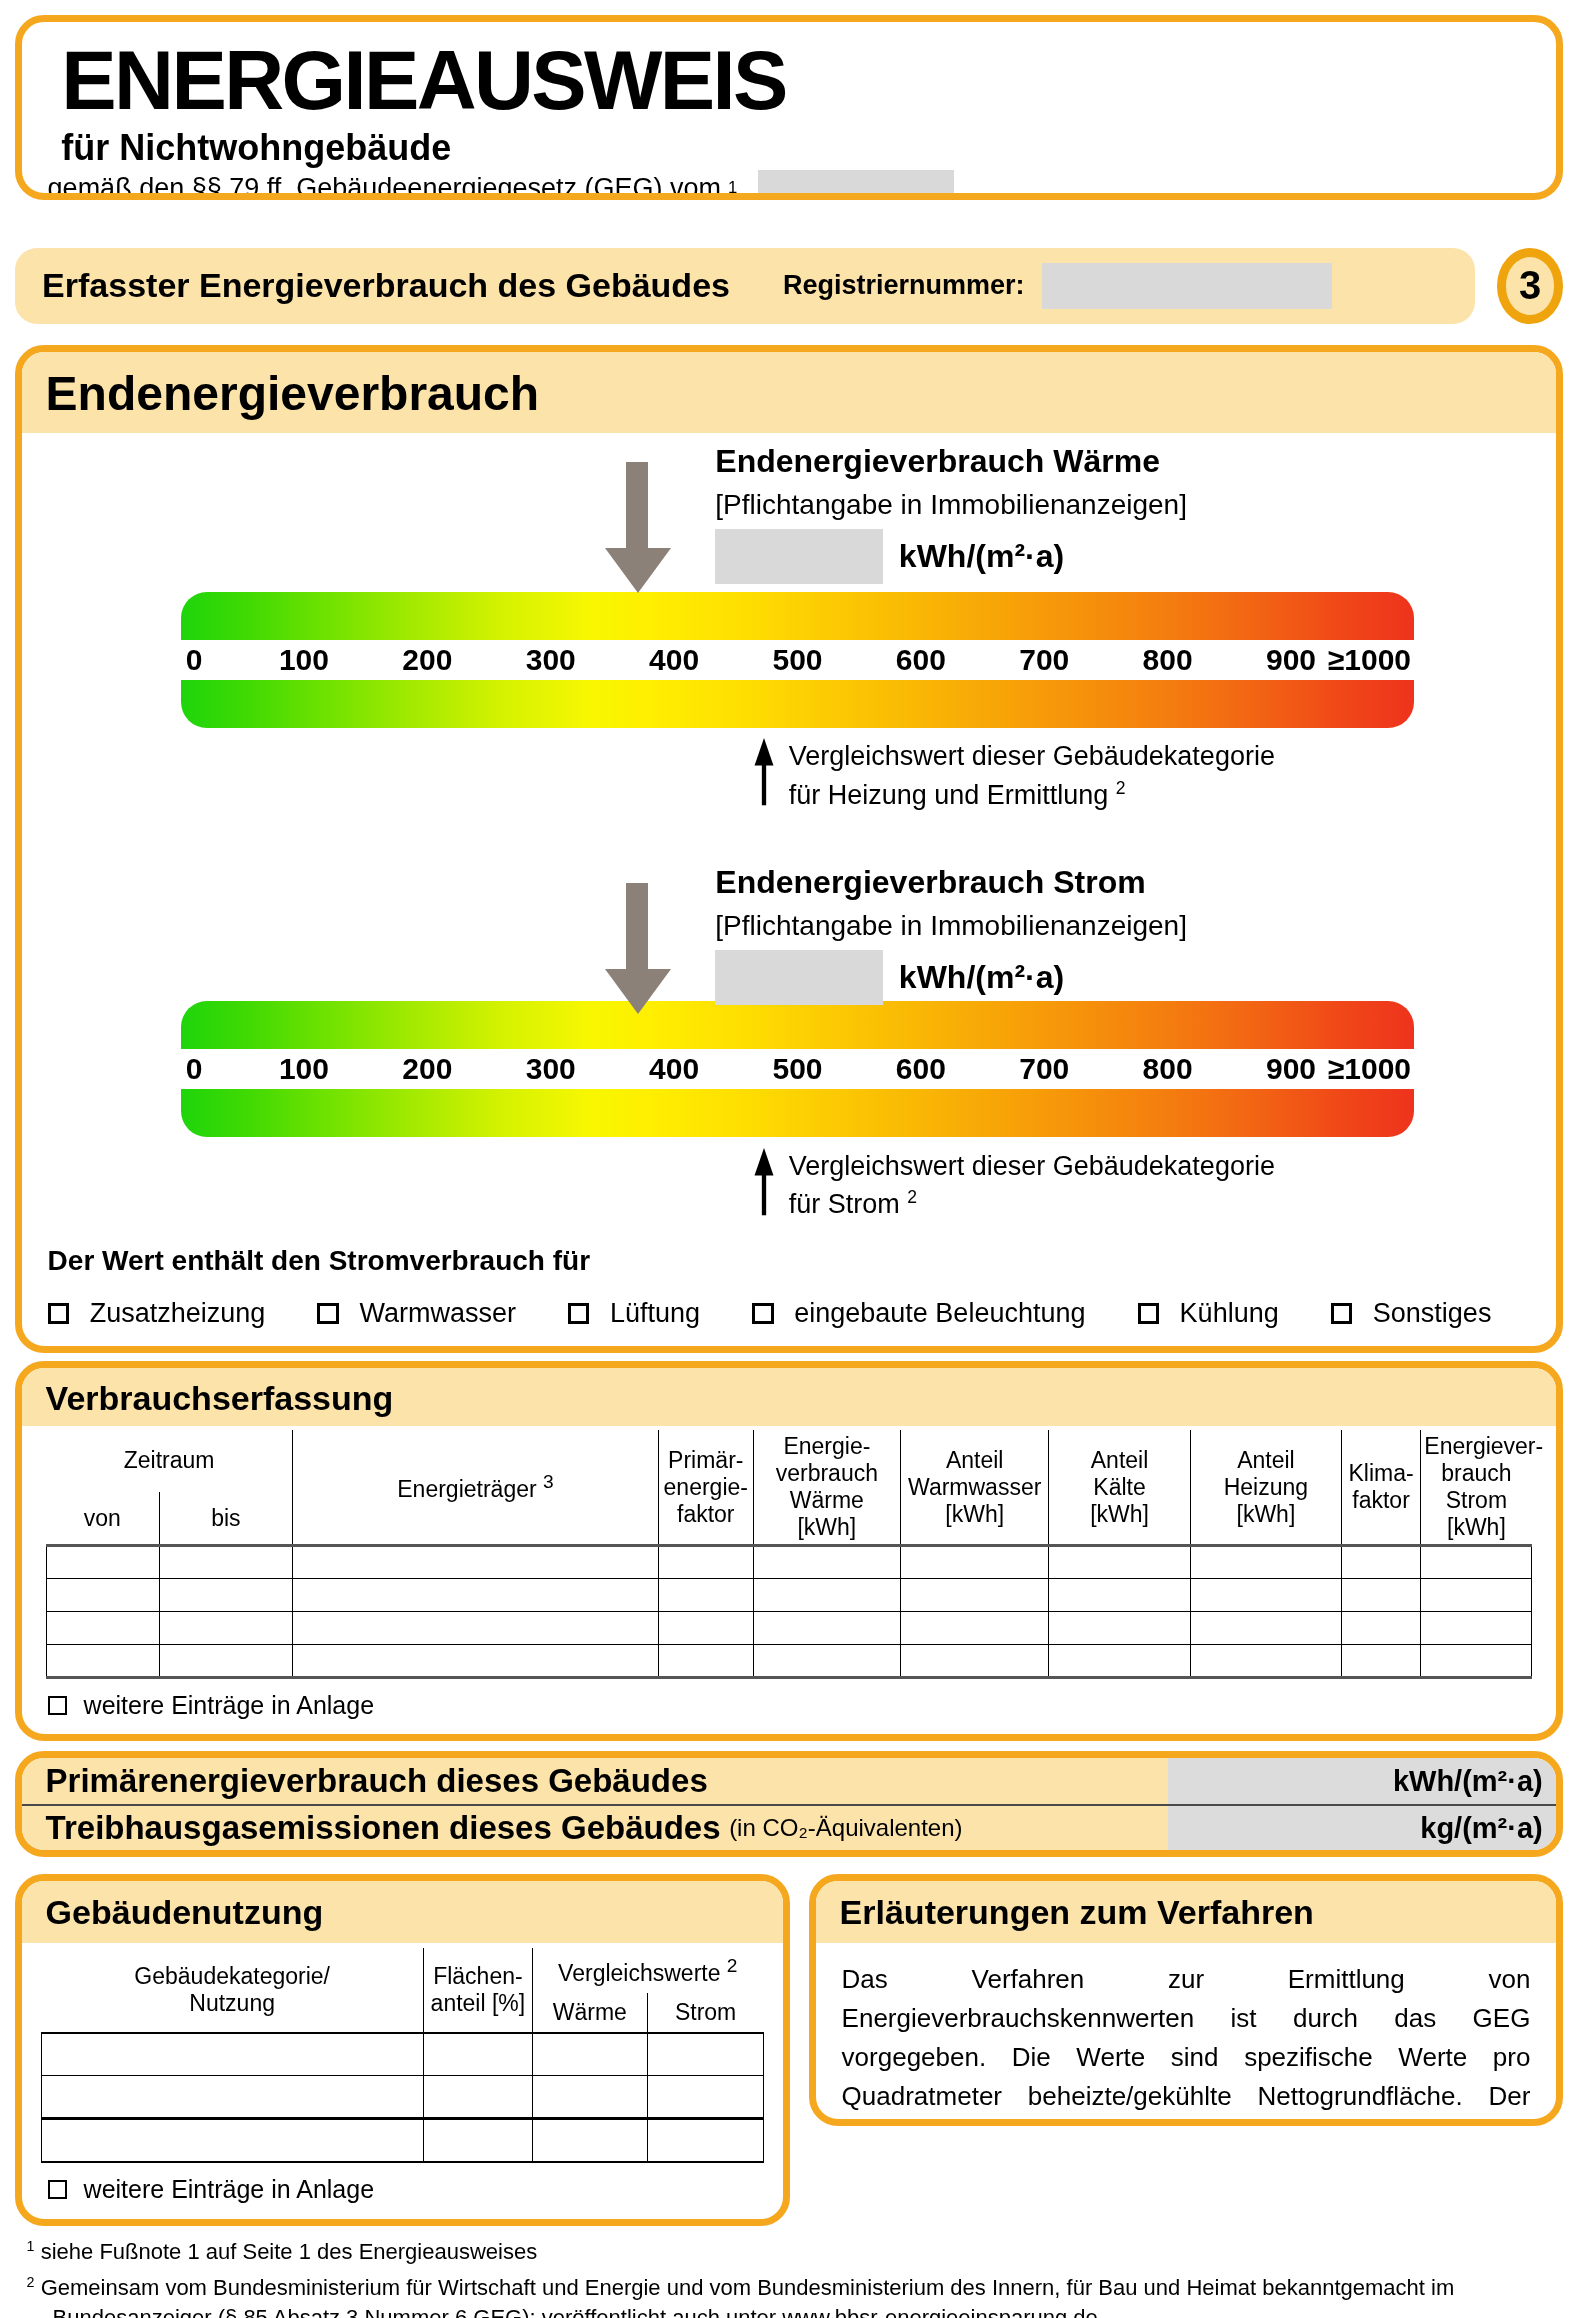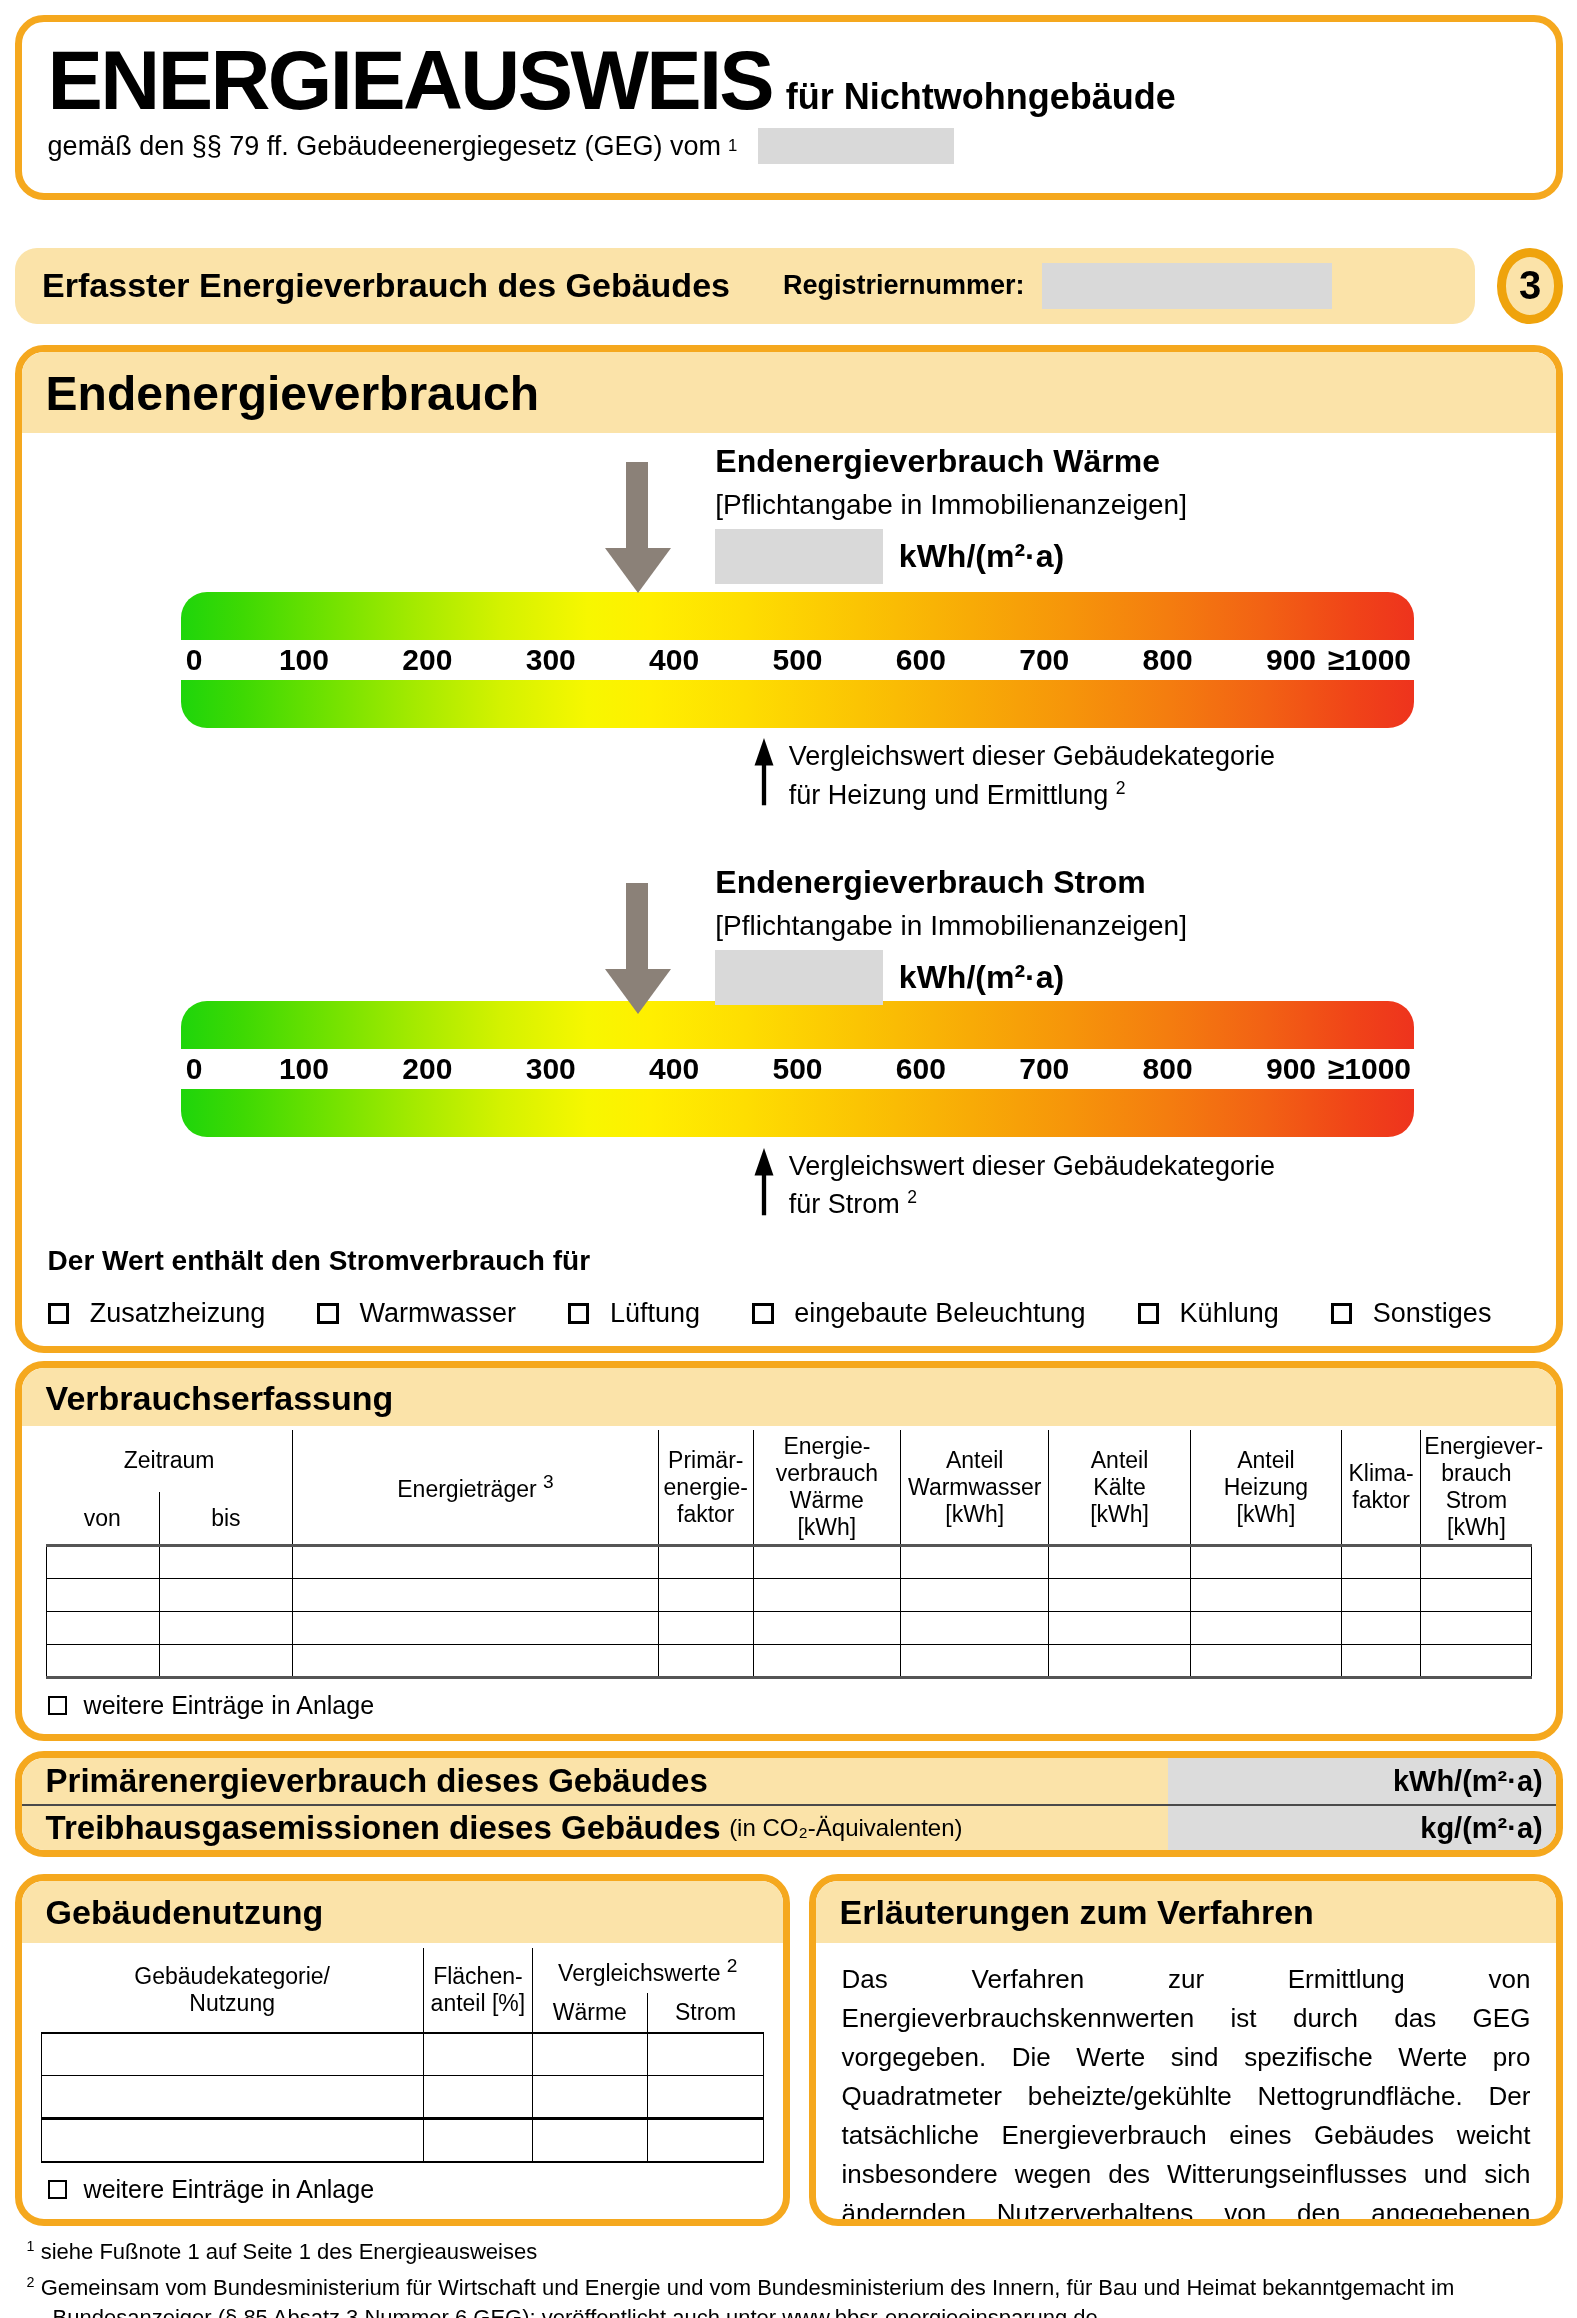--- a/index.html
+++ b/index.html
@@ -9,21 +9,21 @@
     font-family:"Liberation Sans","DejaVu Sans",sans-serif; color:#000;
   }
   .page { padding:14.6px 14.6px 0; }
 
   .frame { border:7.7px solid #F5A81E; border-radius:29px; background:#fff; overflow:hidden; }
   .band  { background:#FBE3A9; font-size:48px; font-weight:bold; padding:13.7px 24px 12px; }
   .placeholder { background:#D9D9D9; }
 
   
   .header-box { height:185px; padding:13.7px 26px 0; }
-  .brand-row { display:flex; align-items:baseline; }
+  .brand-row { display:flex; align-items:baseline;flex-direction:column; }
   .brand { font-size:83px; font-weight:bold; letter-spacing:-2.6px; line-height:1.1; white-space:nowrap; }
   .brand-suffix { font-size:36px; font-weight:bold; margin-left:13.7px; white-space:nowrap; }
   .law-row { display:flex; align-items:center; font-size:27px; margin-top:1.7px; }
   .law-row sup { font-size:62%; margin-left:6.9px; }
   .law-box { width:196px; height:36px; margin-left:20.6px; }
 
   
   .banner-row { display:flex; align-items:center; margin-top:48px; }
   .banner { flex:0 0 1460px; height:76px; background:#FBE3A9; border-radius:22px;
             display:flex; align-items:center; padding:0 27.5px; }
@@ -97,21 +97,21 @@
   .kv-row + .kv-row { border-top:2.6px solid #4a4a4a; }
   .kv-label { padding-left:24px; font-size:33px; font-weight:bold; white-space:nowrap; }
   .kv-suffix { font-size:24px; font-weight:normal; margin-left:8.6px; }
   .kv-value { margin-left:auto; width:388px; align-self:stretch; background:#DCDCDC;
               display:flex; align-items:center; justify-content:flex-end;
               padding-right:13.7px; font-size:29px; font-weight:bold; }
 
   
   .bottom-row { display:flex; gap:19px; margin-top:17px; }
   .gn-box { flex:0 0 775px; height:352px; }
-  .ex-box { flex:1; height:352px; }
+  .ex-box { flex:1; height:252px; }
   .gn-box .band, .ex-box .band { font-size:34px; padding:12px 24px 10.3px; }
   table.gn { width:calc(100% - 38px); margin:5.2px 19px 0; border-collapse:collapse; table-layout:fixed; }
   .gn th { font-weight:normal; font-size:23px; text-align:center; vertical-align:middle;
            white-space:pre-line; padding:3.4px 3.4px; border-left:1.7px solid #000; }
   .gn th.nb { border-left:none; }
   .gn thead tr.r1 { height:45px; }
   .gn thead tr.r2 { height:40px; }
   .gn thead { border-bottom:2.6px solid #000; }
   .gn tbody td { height:43px; border:1.7px solid #000; }
   .gn tbody tr.thick td { border-top:3.4px solid #000; }

